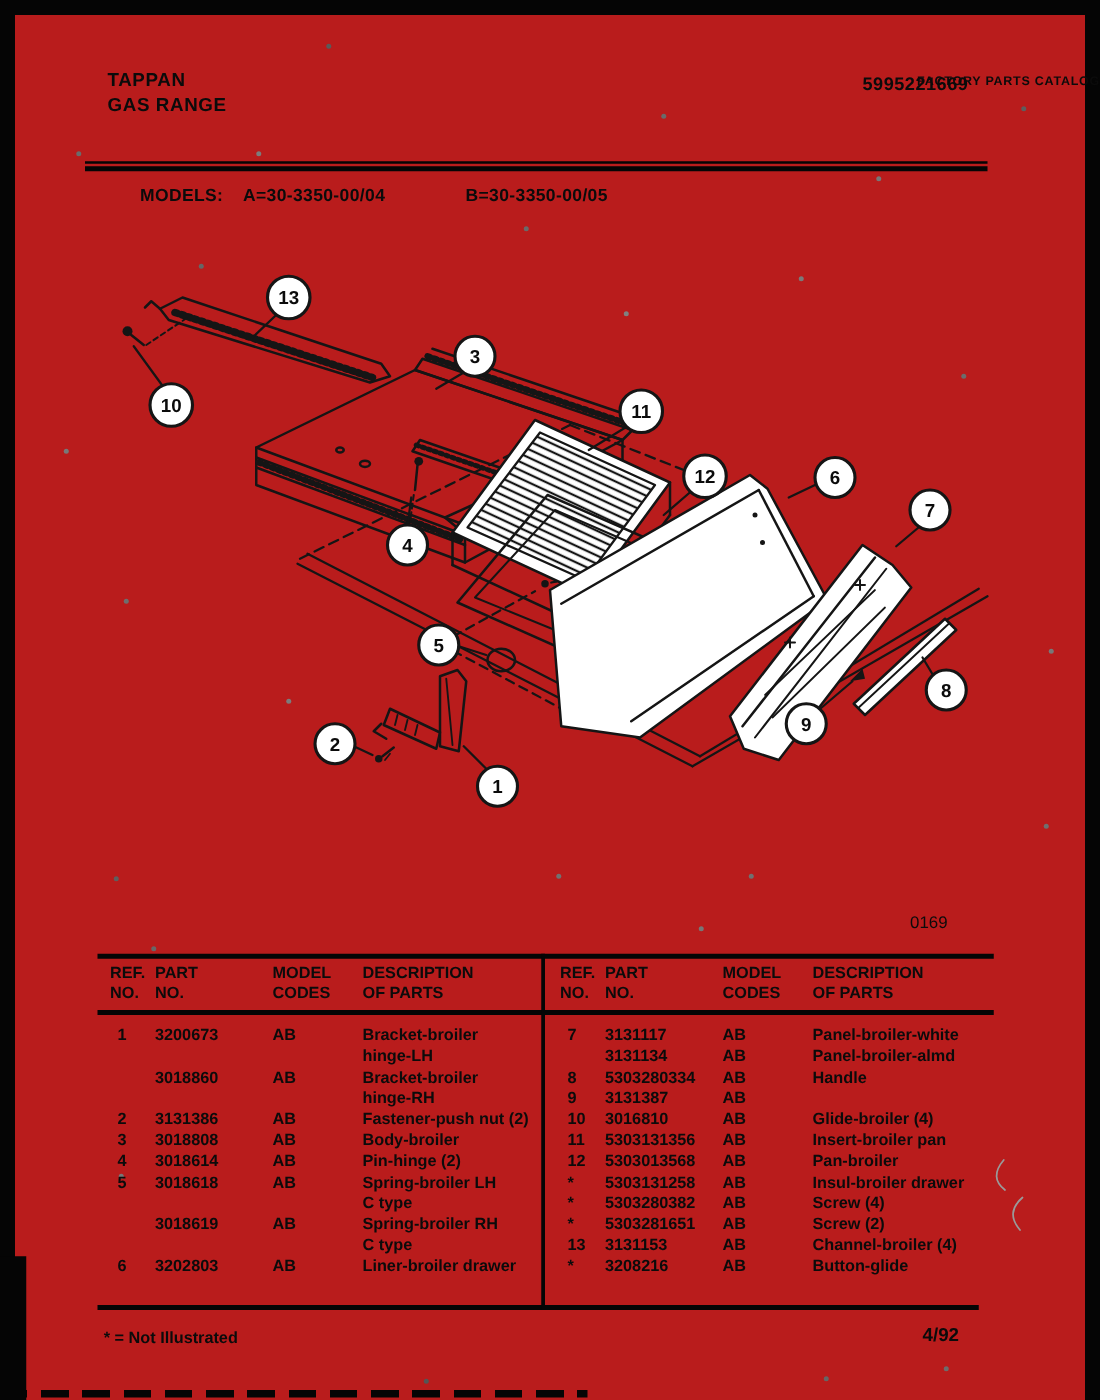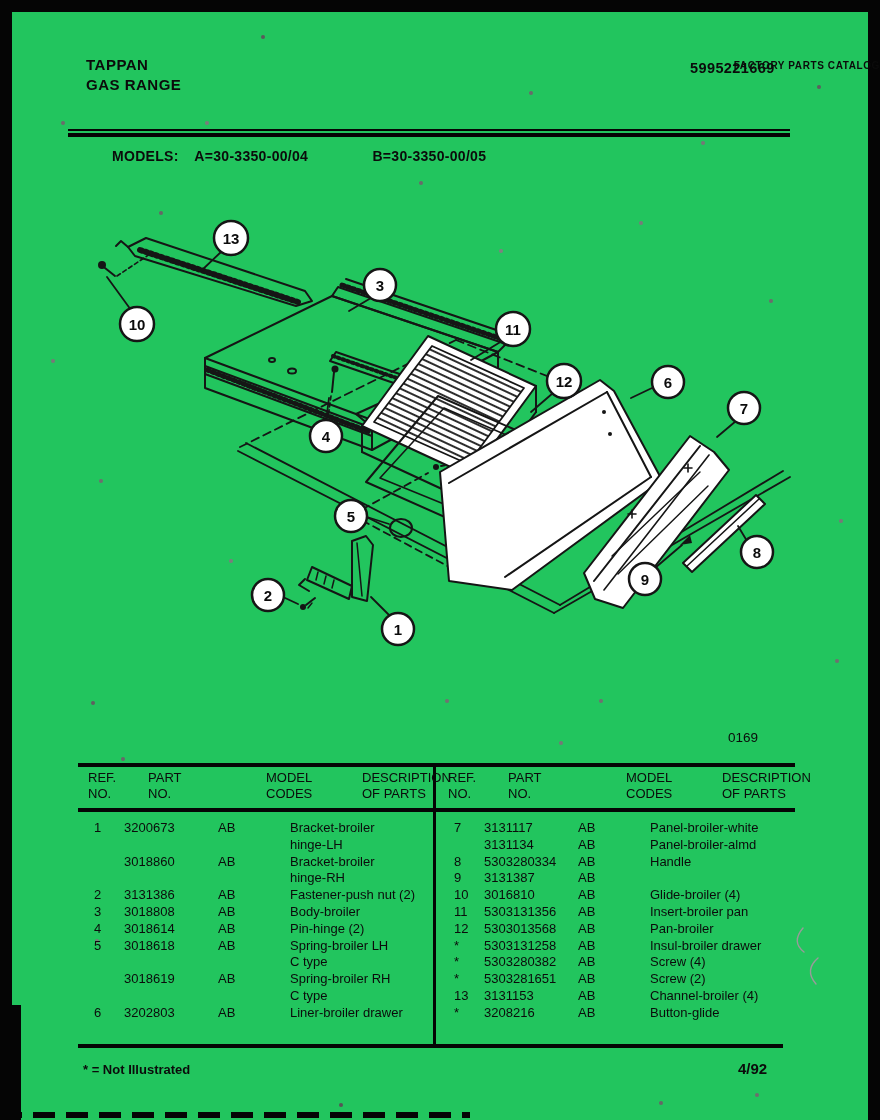--- a/index.html
+++ b/index.html
@@ -1,18 +1,18 @@
 <!DOCTYPE html>
 <html><head>
 <meta charset="utf-8">
 <style>
   html,body{margin:0;padding:0;background:#e8e8e8;}
   .page{
     position:relative;width:880px;height:1120px;margin:0 auto;
-    background:#22c55e;overflow:hidden;
+    background:#b91c1c;overflow:hidden;
     font-family:"Liberation Sans", sans-serif;color:#0b0b0b;
   }
   
   .bar{position:absolute;background:#050505;}
   .bar-top{left:0;top:0;width:880px;height:12px;}
   .bar-left{left:0;top:0;width:12px;height:1120px;}
   .bar-left2{left:0;top:1005px;width:21px;height:115px;}
   .bar-right{left:868px;top:0;width:12px;height:1120px;}
   .bottom-dashes{position:absolute;left:0;top:1112px;width:470px;height:6px;
     background:repeating-linear-gradient(90deg,#050505 0 22px,transparent 22px 33px);}
@@ -30,21 +30,21 @@
   svg.diagram{position:absolute;left:0;top:0;width:880px;height:1120px;}
   svg.diagram *{vector-effect:none;}
   svg text.co{font:700 15px "Liberation Sans", sans-serif;text-anchor:middle;fill:#0b0b0b;}
   
   .page-code{position:absolute;left:728px;top:730px;font-size:13.5px;font-weight:400;}
   
   .t-rule-top{position:absolute;left:78px;top:763px;width:717px;height:3.5px;background:#050505;}
   .t-rule-mid{position:absolute;left:78px;top:808px;width:717px;height:3.5px;background:#050505;}
   .t-rule-bot{position:absolute;left:78px;top:1044px;width:705px;height:4px;background:#050505;}
   .t-divider{position:absolute;left:433px;top:763px;width:3px;height:285px;background:#050505;}
-  .phead,.prows{position:absolute;font-weight:400;gap:24px;}
+  .phead,.prows{position:absolute;font-weight:700;}
   .phead{top:770px;display:grid;grid-template-columns:36px 94px 72px 1fr;font-size:13px;line-height:16px;}
   .phead-left{left:88px;width:344px;}
   .phead-right{left:448px;width:344px;}
   .phcell{white-space:pre-line;}
   .prows{display:block;font-size:13px;line-height:16.8px;}
   .prows-left{left:88px;top:820px;width:344px;}
   .prows-right{left:448px;top:820px;width:344px;}
   .prow{display:grid;grid-template-columns:36px 94px 72px 1fr;}
   .c-ref{text-align:left;padding-left:6px;}
   .c-desc{white-space:pre-line;}

